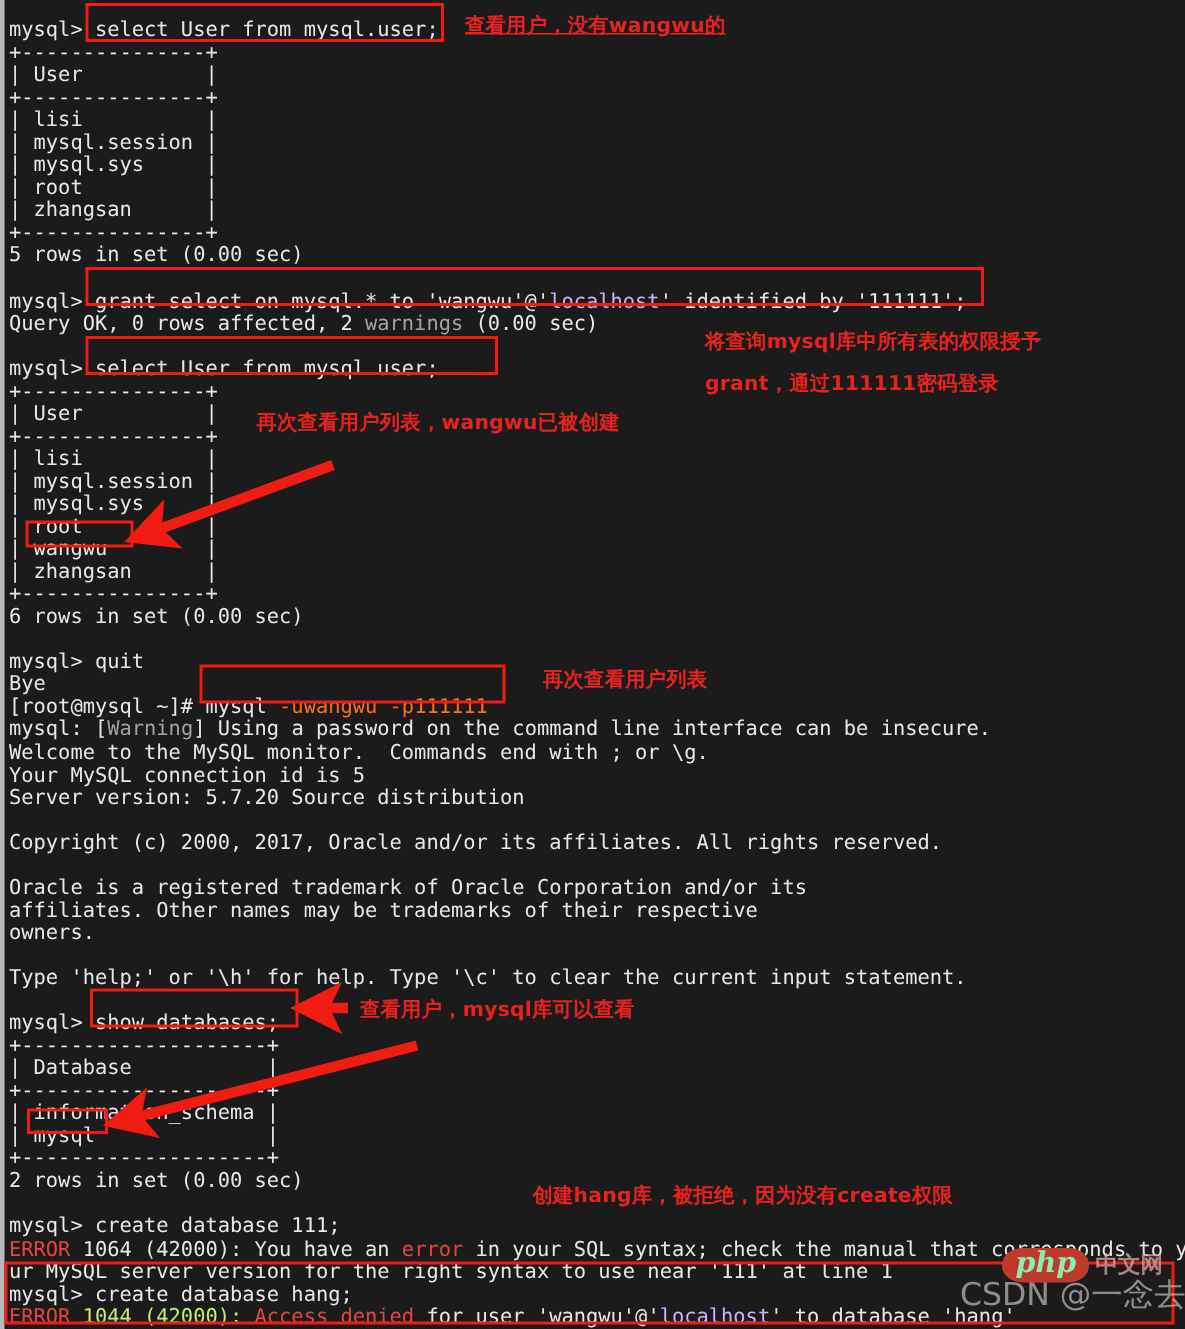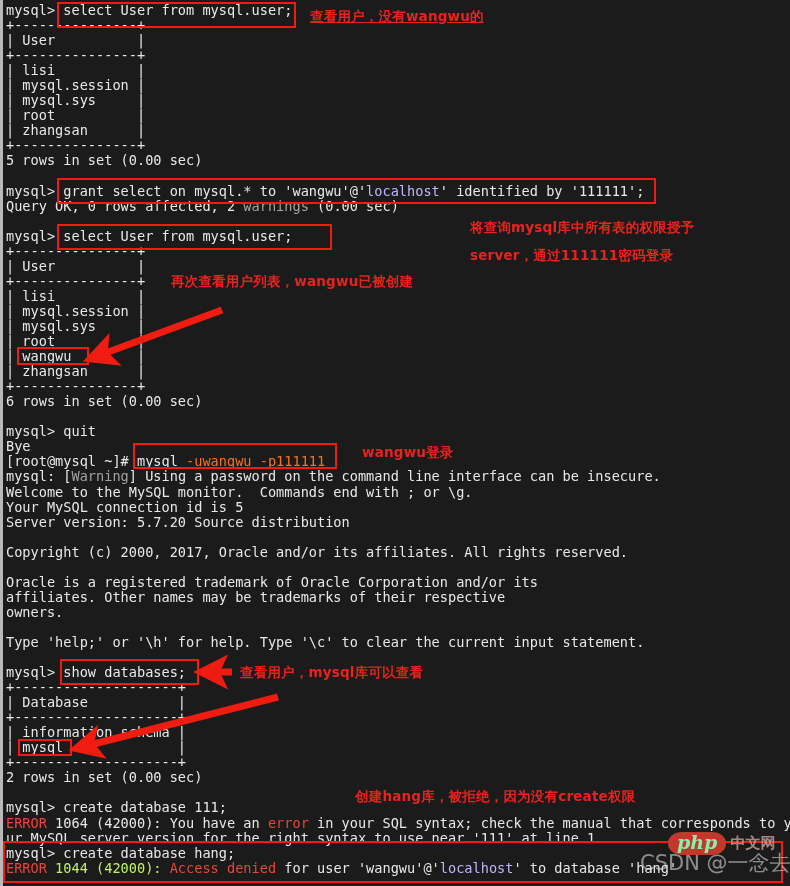--- a/index.html
+++ b/index.html
@@ -19,21 +19,21 @@
     content: "";
     position: absolute;
     left: 0; top: 0;
     width: 3px; height: 100%;
     background: #b9b9b9;
     z-index: 5;
   }
   #term {
     position: absolute;
     left: 6px;
-    top: 3px;
+    top: 13px;
     width: 784px;
     font-size: 13.6px;
     line-height: 15.05px;
     letter-spacing: 0px;
     color: #e8e8e8;
     white-space: pre;
   }
   .ln { height: 15.05px; }
   .blank { height: 15.05px; }
   .magenta { color: #c4b5fd; }
@@ -120,23 +120,23 @@
           </marker>
         </defs>
         <line x1="222" y1="310" x2="92" y2="358" stroke="#f01c12" stroke-width="7" marker-end="url(#ah)"></line>
         <line x1="278" y1="697" x2="78" y2="748" stroke="#f01c12" stroke-width="7" marker-end="url(#ah)"></line>
         <line x1="232" y1="672" x2="203" y2="672" stroke="#f01c12" stroke-width="7" marker-end="url(#ah)"></line>
       </svg>
     </div>
   <div id="overlay-annos">
       <div class="anno" style="left: 310px; top: 8px; text-decoration: underline;">查看用户，没有wangwu的</div>
       <div class="anno" style="left: 470px; top: 219px;">将查询mysql库中所有表的权限授予</div>
-      <div class="anno" style="left: 470px; top: 247px;">server，通过111111密码登录</div>
+      <div class="anno" style="left: 470px; top: 247px;">grant，通过111111密码登录</div>
       <div class="anno" style="left: 171px; top: 273px;">再次查看用户列表，wangwu已被创建</div>
-      <div class="anno" style="left: 362px; top: 444px;">wangwu登录</div>
+      <div class="anno" style="left: 362px; top: 444px;">再次查看用户列表</div>
       <div class="anno" style="left: 240px; top: 664px;">查看用户，mysql库可以查看</div>
       <div class="anno" style="left: 355px; top: 788px;">创建hang库，被拒绝，因为没有create权限</div>
     </div>
 
   <div class="wm-csdn" style="left:640px; top:849px;">CSDN @一念去殇</div>
 
   <div class="wm-php" style="left:668px; top:832px;">
     <span class="wm-php-badge">php</span>
     <span class="wm-php-text">中文网</span>
   </div>

